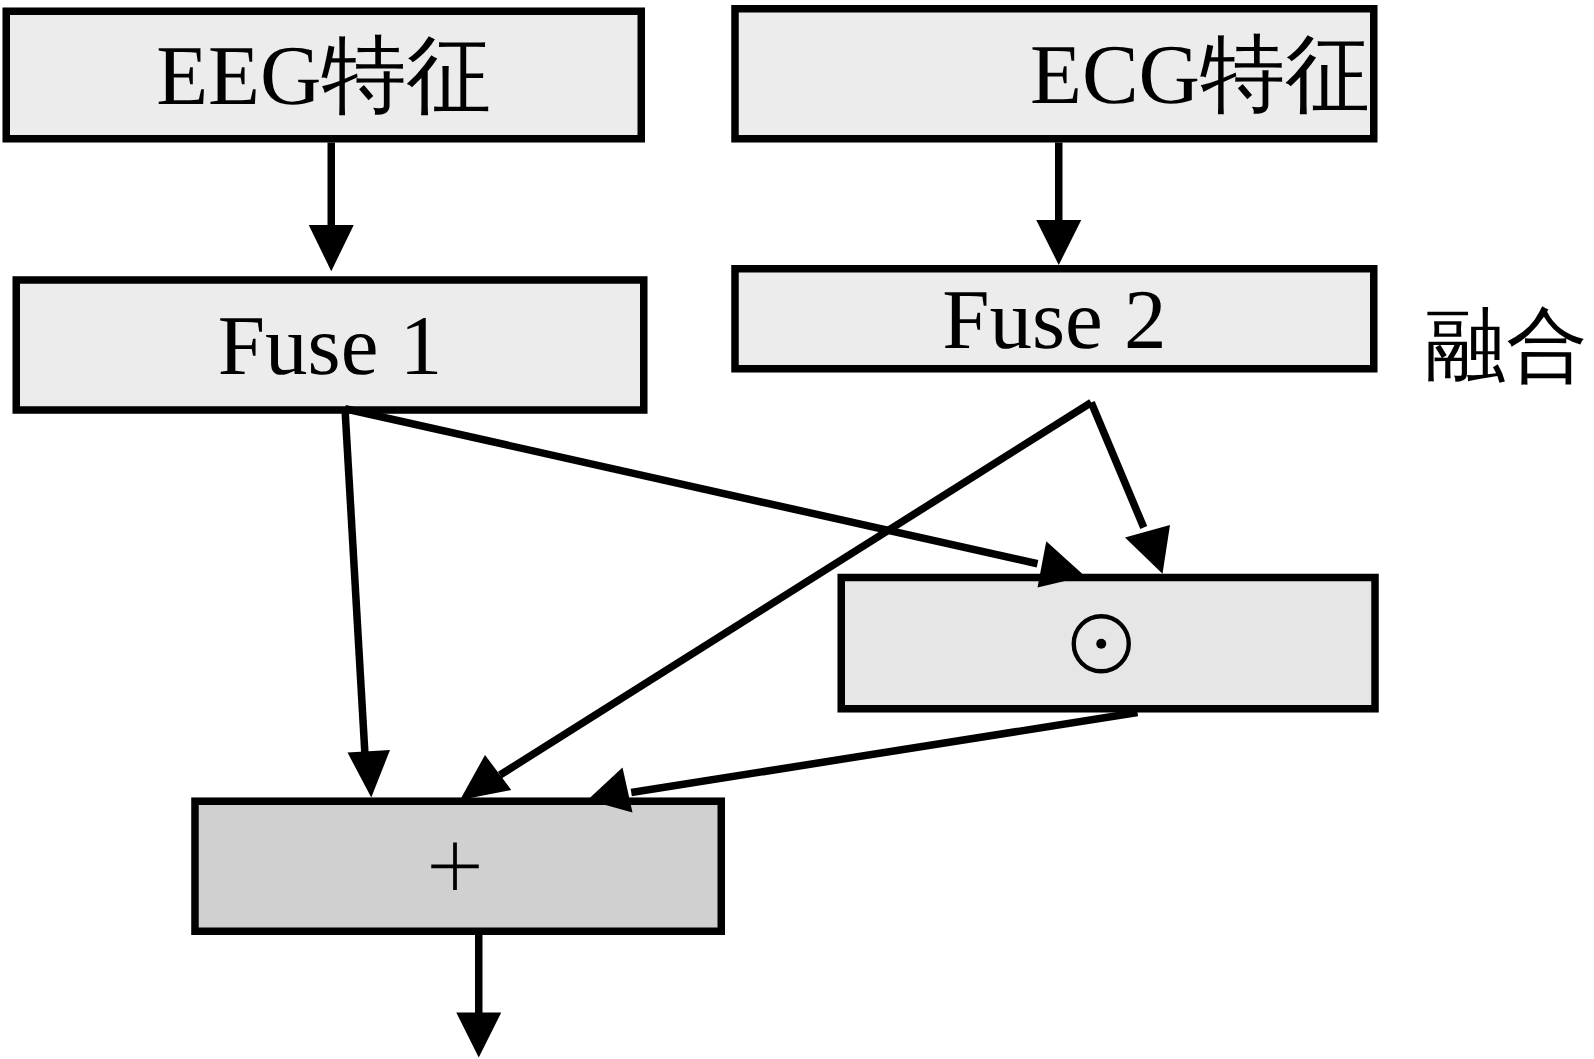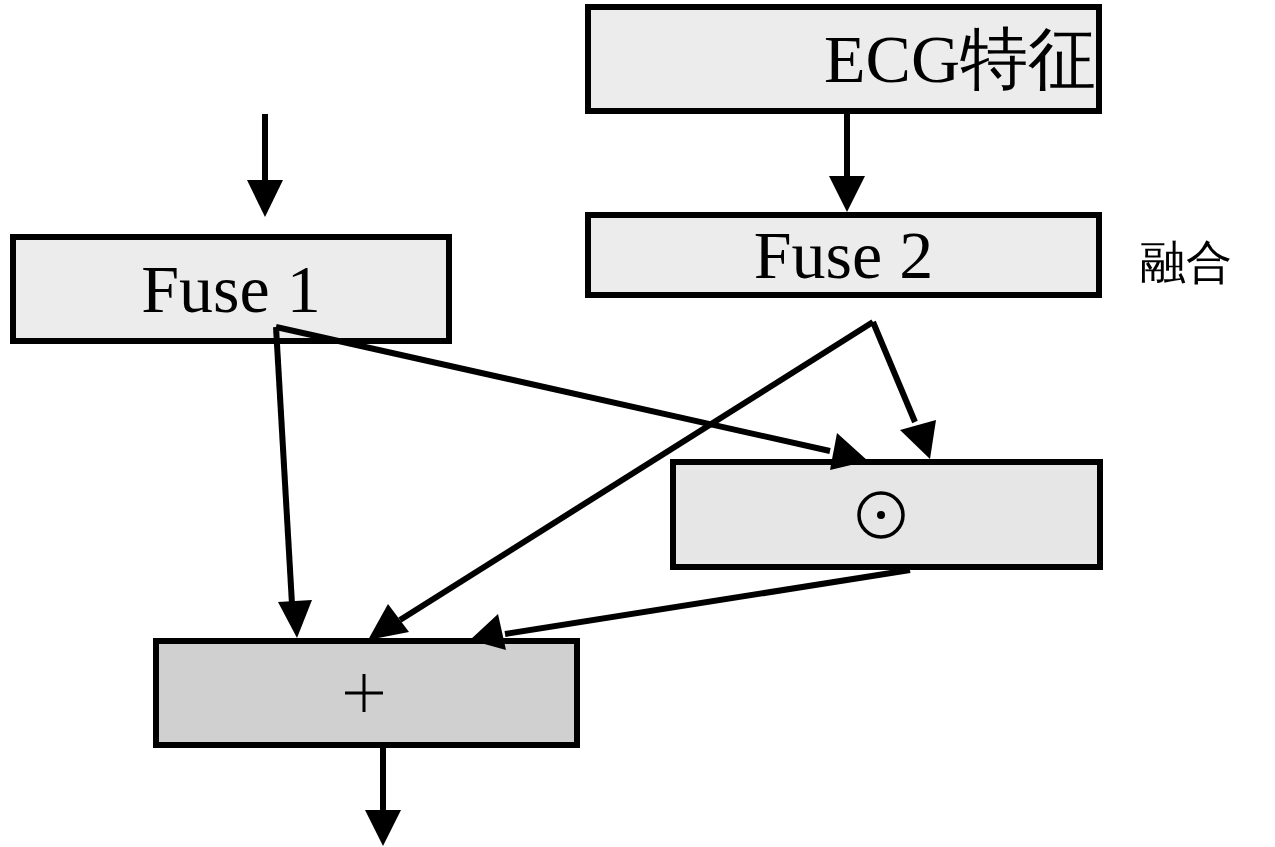--- a/index.html
+++ b/index.html
@@ -8,35 +8,38 @@
     position:absolute; box-sizing:border-box; border:6px solid #000;
     display:flex; align-items:center; justify-content:center;
     font-family:"Liberation Serif", "DejaVu Serif", serif; color:#000;
     font-size:68px; line-height:1;
   }
   .light { background:#ececec; }
   .mid { background:#e6e6e6; }
   .dark { background:#d0d0d0; }
   .side-label {
     position:absolute; font-family:"DejaVu Serif","Liberation Serif", serif;
-    font-size:46px; color:#000;
+    font-size:65px; color:#000;
   }
   svg#arrows { position:absolute; left:0; top:0; }
 </style>
 </head>
 <body>
 
 <div id="canvas">
 
+  <div class="box light" style="left:2px; top:6px; width:514px; height:108px;">
+    <span>EEG特征</span>
+  </div>
 
   <div class="box light" style="left:585px; top:4px; width:517px; height:110px;justify-content:flex-end;">
     <span>ECG特征</span>
   </div>
 
-  <div class="box light" style="left:10px; top:234px; width:442px; height:110px;">
+  <div class="box light" style="left:10px; top:221px; width:508px; height:110px;">
     <span>Fuse 1</span>
   </div>
 
   <div class="box light" style="left:585px; top:212px; width:517px; height:86px;">
     <span>Fuse 2</span>
   </div>
 
   <div class="side-label" style="left:1140px; top:232px;">融合</div>
 
   <div class="box mid" style="left:670px; top:459px; width:433px; height:111px;">

